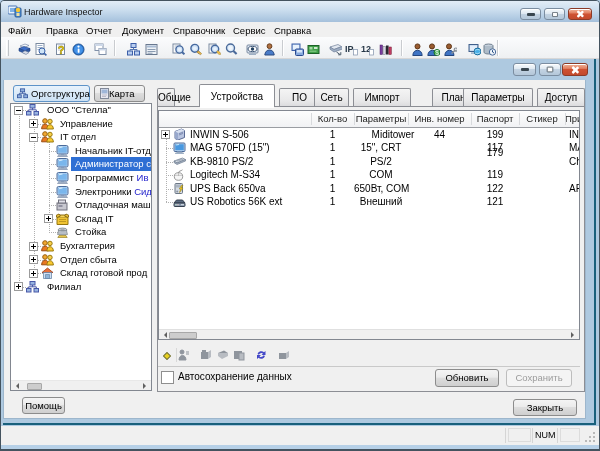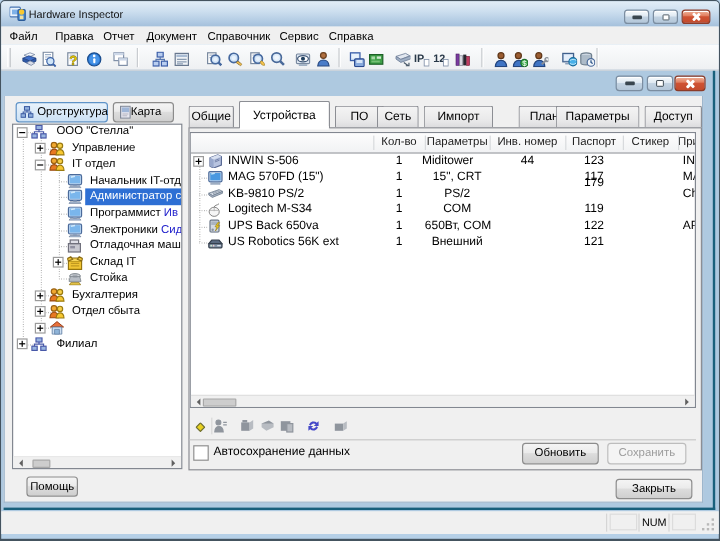--- a/index.html
+++ b/index.html
@@ -368,40 +368,41 @@
 <div class="doth" style="left:22.5px;top:169.2px;width:9.5px"></div>
 <div class="ebox plus" style="left:18px;top:164.7px">
       <i></i>
       <b></b>
     </div>
 <svg class="icon" style="left:30px;top:163.2px;" width="13" height="12" viewBox="0 0 13 12">
       <path d="M1 5.5L6.5 1 12 5.5z" fill="#e8703a" stroke="#99401a" stroke-width=".8"></path>
       <path d="M2.5 5.5h8v6h-8z" fill="#cfe0f2" stroke="#5a7aa0" stroke-width=".7"></path>
       <path d="M4.5 7.5h4v4h-4z" fill="#8fb4d8" stroke="#5a7aa0" stroke-width=".6"></path>
     </svg>
+<div class="trow" style="left:49px;top:162.2px"><span style="color:#000">Склад готовой прод</span></div>
 <div class="doth" style="left:7.5px;top:182.8px;width:9.5px"></div>
 <div class="ebox plus" style="left:3px;top:178.3px">
       <i></i>
       <b></b>
     </div>
 <svg class="icon" style="left:15px;top:176.79999999999998px;" width="13" height="12" viewBox="0 0 13 12">
       <rect x="4" y="0.5" width="5" height="3.5" fill="#98b4e0" stroke="#4858a8"></rect>
       <rect x="0.5" y="7.5" width="4.5" height="3.5" fill="#98b4e0" stroke="#4858a8"></rect>
       <rect x="8" y="7.5" width="4.5" height="3.5" fill="#98b4e0" stroke="#4858a8"></rect>
       <path d="M6.5 4v1.8M2.7 7.5V5.8h7.6v1.7" stroke="#4858a8" fill="none"></path>
     </svg>
 <div class="trow" style="left:36px;top:175.8px"><span style="color:#000">Филиал</span></div>
 <div class="sb" style="left:0;right:0;bottom:0;height:10px;border-top:1px solid #e8e8e8">
 <div class="arr" style="left:2px;top:2px;border-right-color:#606060"></div>
 <div class="arr" style="right:2px;top:2px;border-left-color:#606060"></div>
 <div class="thumb" style="left:16px;width:15px;top:1.5px"></div>
 </div>
 </div>
 <div class="btn" style="left:22px;top:397px;width:43px;height:17px;line-height:15px">Помощь</div>
-<div class="tab" style="left:157px;top:88px;width:38px;height:18px;line-height:17px">Общие</div>
+<div class="tab" style="left:157px;top:88px;width:18px;height:18px;line-height:17px">Общие</div>
 <div class="tab act" style="left:199px;top:84px;width:76px;height:23px;line-height:24px">Устройства</div>
 <div class="tab" style="left:279px;top:88px;width:41px;height:18px;line-height:17px">ПО</div>
 <div class="tab" style="left:314px;top:88px;width:35px;height:18px;line-height:17px">Сеть</div>
 <div class="tab" style="left:353px;top:88px;width:58px;height:18px;line-height:17px">Импорт</div>
 <div class="tab" style="left:432px;top:88px;width:43px;height:18px;line-height:17px">План</div>
 <div class="tab" style="left:463px;top:88px;width:70px;height:18px;line-height:17px">Параметры</div>
 <div class="tab" style="left:537px;top:88px;width:48px;height:18px;line-height:17px">Доступ</div>
 <div class="abs" style="left:157px;top:106px;width:428px;height:286px;border:1px solid #8c8e94;background:#f0f0f0;z-index:1"></div>
 <div class="abs" style="left:200px;top:105px;width:74px;height:3px;background:#fff;z-index:4"></div>
 <div class="panelbox" style="left:158px;top:110px;width:422px;height:230px;z-index:2;overflow:hidden;font-size:10px">
@@ -425,23 +426,23 @@
       <b></b>
     </div>
 <svg class="icon" style="left:14px;top:17.0px;" width="13" height="12" viewBox="0 0 13 12">
       <path d="M2 3.5L8.5 1l3 1.5v7L5 12 2 10.5z" fill="#b8c4e0" stroke="#5a6a94"></path>
       <path d="M2 3.5l6.5-2.5 3 1.5L5 5z" fill="#d8e0f0"></path>
       <path d="M2 3.5L5 5v7l-3-1.5z" fill="#98a8cc"></path>
       <path d="M6 5.8l4-1.6M6 7l4-1.6" stroke="#5a6a94" stroke-width=".6"></path>
     </svg>
 <div class="trow" style="left:31px;top:16.5px">INWIN S-506</div>
 <div class="cell" style="left:152px;top:16.5px;width:43px">1</div>
-<div class="cell" style="left:187px;top:16.5px;width:54px">Miditower</div>
+<div class="cell" style="left:207px;top:16.5px;width:54px">Miditower</div>
 <div class="cell" style="left:249px;top:16.5px;width:63px">44</div>
-<div class="cell" style="left:312px;top:16.5px;width:48px">123</div>
+<div class="cell" style="left:312px;top:16.5px;width:48px">199</div>
 <div class="trow" style="left:410px;top:16.5px">IN...</div>
 <div class="doth" style="left:6.5px;top:37.0px;width:7px"></div>
 <svg class="icon" style="left:14px;top:30.5px;" width="13" height="12" viewBox="0 0 13 12">
       <rect x="1" y="1" width="11" height="8.5" rx="1" fill="#c8d8ec" stroke="#4a6a9a"></rect>
       <rect x="2.2" y="2.2" width="8.6" height="6.1" fill="#4898e0"></rect>
       <path d="M3 3l3-.6" stroke="#b8e0f8" stroke-width="1.2"></path>
       <rect x="4" y="9.5" width="5" height="1.2" fill="#9ab0cc"></rect>
       <rect x="2.5" y="10.7" width="8" height="1.3" rx=".6" fill="#b8c8dc" stroke="#70809a" stroke-width=".5"></rect>
     </svg>
 <div class="trow" style="left:31px;top:30.0px">MAG 570FD (15")</div>

